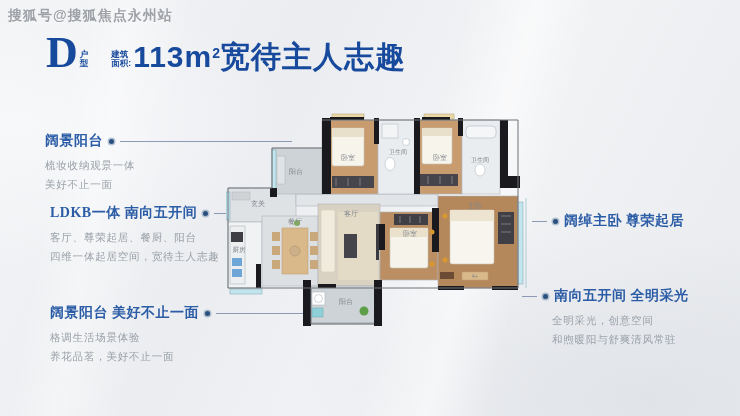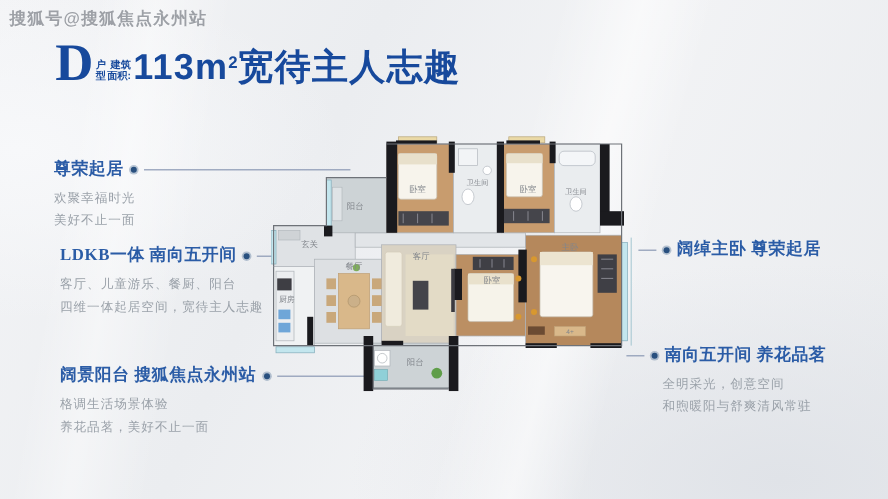--- a/index.html
+++ b/index.html
@@ -20,21 +20,21 @@
   }
   .watermark {
     position:absolute; left:8px; top:7px; font-size:14px; font-weight:bold;
     color:#888c93; opacity:.8; letter-spacing:1px;
     text-shadow:0 1px 0 rgba(255,255,255,.7);
   }
   
   .title { position:absolute; left:46px; top:37px; display:flex; align-items:flex-end; color:#17499c; }
   .t-letter { font-size:44px; font-weight:bold; line-height:.72; font-family:"Liberation Serif", serif; }
   .t-stack { display:flex; flex-direction:column; justify-content:flex-end; font-size:8.5px; font-weight:bold; line-height:1.1; margin-left:2px; }
-  .t-area-label { margin-left:1px; margin-right:2px;align-items:flex-end; }
+  .t-area-label { margin-left:23px; margin-right:2px; }
   .t-main { font-size:30px; font-weight:800; line-height:.8; letter-spacing:1px; white-space:nowrap; }
   .t-main sup { font-size:14px; font-weight:800; vertical-align:9px; letter-spacing:0; }
   
   .ann { position:absolute; white-space:nowrap; }
   .ann-head { display:flex; align-items:center; }
   .ann-title { font-family:"Liberation Serif", serif; font-weight:bold; font-size:14px; color:#2b5ca6; letter-spacing:.5px; }
   .dot { width:5px; height:5px; border-radius:50%; background:#29507f; box-shadow:0 0 0 1.5px rgba(41,80,127,.3); flex:0 0 auto; margin:0 6px; }
   .conn { height:1px; background:#8c9ab5; flex:0 0 auto; }
   .ann-body { margin-top:6px; font-size:10.5px; color:#9aa1a9; line-height:19px; letter-spacing:.8px; }
   .ann.right .ann-body { margin-left:30px; }
@@ -58,67 +58,67 @@
     </span>
     <span class="t-stack t-area-label">
       <i style="font-style:normal">建筑</i>
       <i style="font-style:normal">面积:</i>
     </span>
     <span class="t-main"><span>113m</span><sup>2</sup><span>宽待主人志趣</span></span>
   </div>
 
   <div class="ann" style="left:45px; top:132px;">
     <div class="ann-head">
-      <span class="ann-title">尊荣起居</span>
+      <span class="ann-title">阔景阳台</span>
       <span class="dot"></span>
       <span class="conn" style="width:172px"></span>
     </div>
     <div class="ann-body">
-      <div>欢聚幸福时光</div>
+      <div>梳妆收纳观景一体</div>
       <div>美好不止一面</div>
     </div>
   </div>
 
   <div class="ann" style="left:50px; top:204px;">
     <div class="ann-head">
       <span class="ann-title">LDKB一体 南向五开间</span>
       <span class="dot"></span>
       <span class="conn" style="width:44px"></span>
     </div>
     <div class="ann-body">
-      <div>客厅、儿童游乐、餐厨、阳台</div>
+      <div>客厅、尊荣起居、餐厨、阳台</div>
       <div>四维一体起居空间，宽待主人志趣</div>
     </div>
   </div>
 
   <div class="ann" style="left:50px; top:304px;">
     <div class="ann-head">
-      <span class="ann-title">阔景阳台 搜狐焦点永州站</span>
+      <span class="ann-title">阔景阳台 美好不止一面</span>
       <span class="dot"></span>
       <span class="conn" style="width:120px"></span>
     </div>
     <div class="ann-body">
       <div>格调生活场景体验</div>
       <div>养花品茗，美好不止一面</div>
     </div>
   </div>
 
-  <div class="ann right" style="left:522px; top:199px;padding-left:10px;">
+  <div class="ann right" style="left:522px; top:212px;padding-left:10px;">
     <div class="ann-head">
       <span class="conn" style="width:15px"></span>
       <span class="dot"></span>
       <span class="ann-title">阔绰主卧 尊荣起居</span>
     </div>
   </div>
 
   <div class="ann right" style="left:522px; top:287px;">
     <div class="ann-head">
       <span class="conn" style="width:15px"></span>
       <span class="dot"></span>
-      <span class="ann-title">南向五开间 养花品茗</span>
+      <span class="ann-title">南向五开间 全明采光</span>
     </div>
     <div class="ann-body">
       <div>全明采光，创意空间</div>
       <div>和煦暖阳与舒爽清风常驻</div>
     </div>
   </div>
 
   <svg class="plan" width="302" height="214" viewBox="0 0 302 214">
 
     <g stroke="#aeb2b7" stroke-width="0.6">

